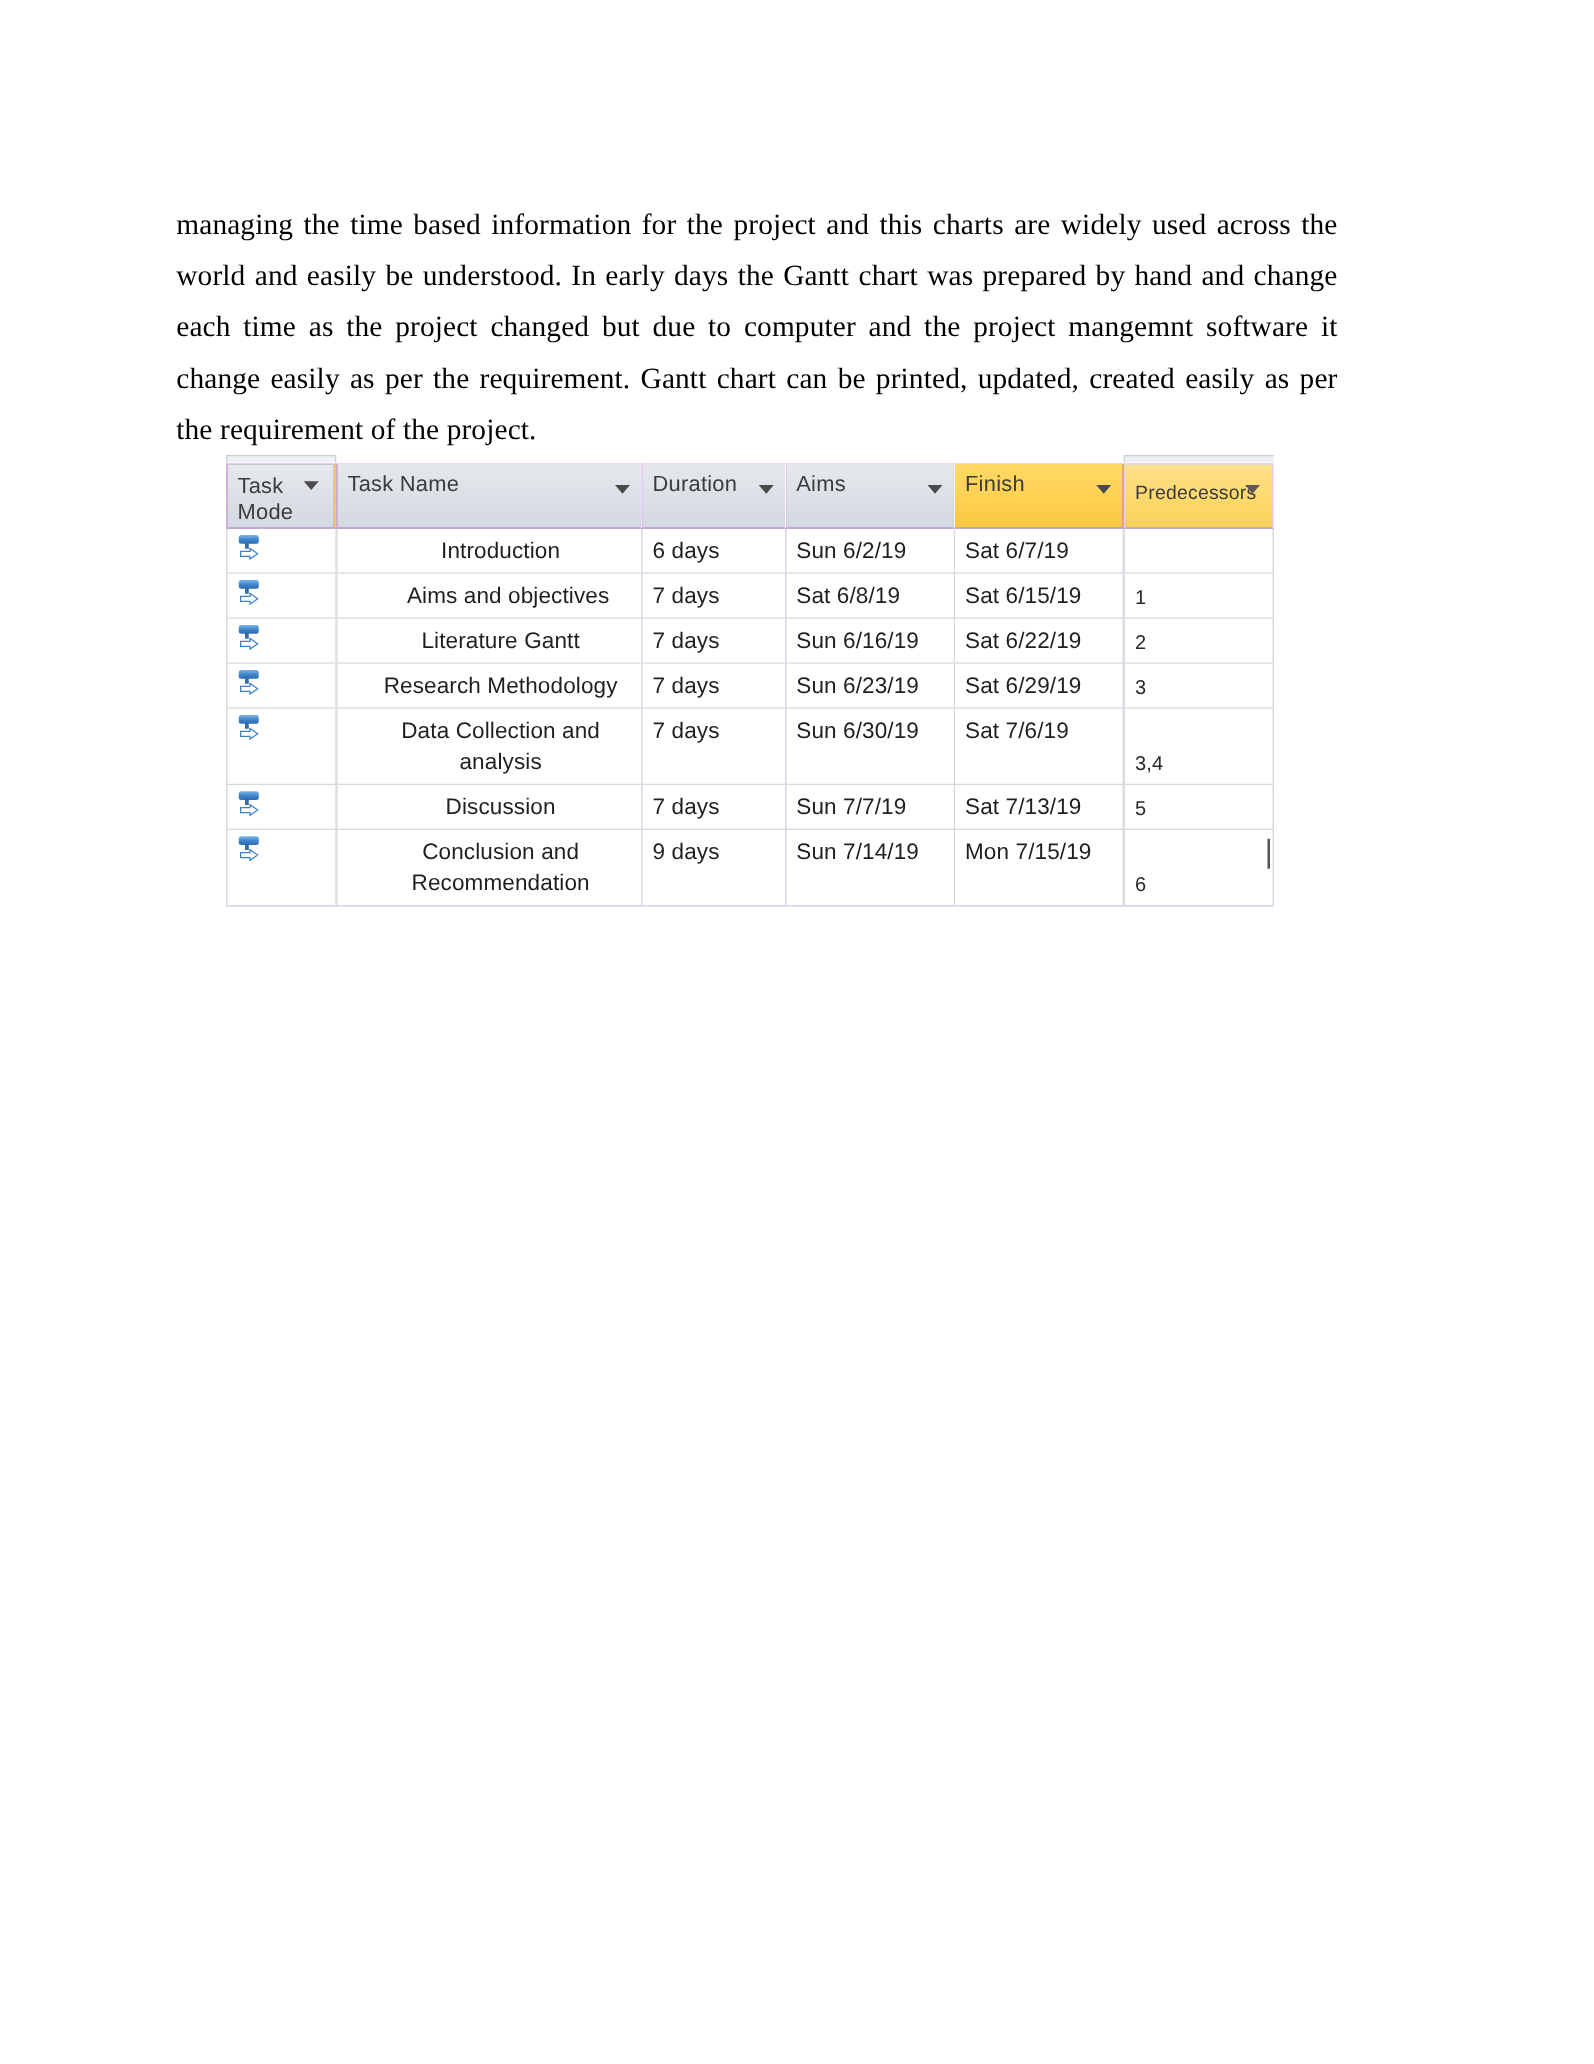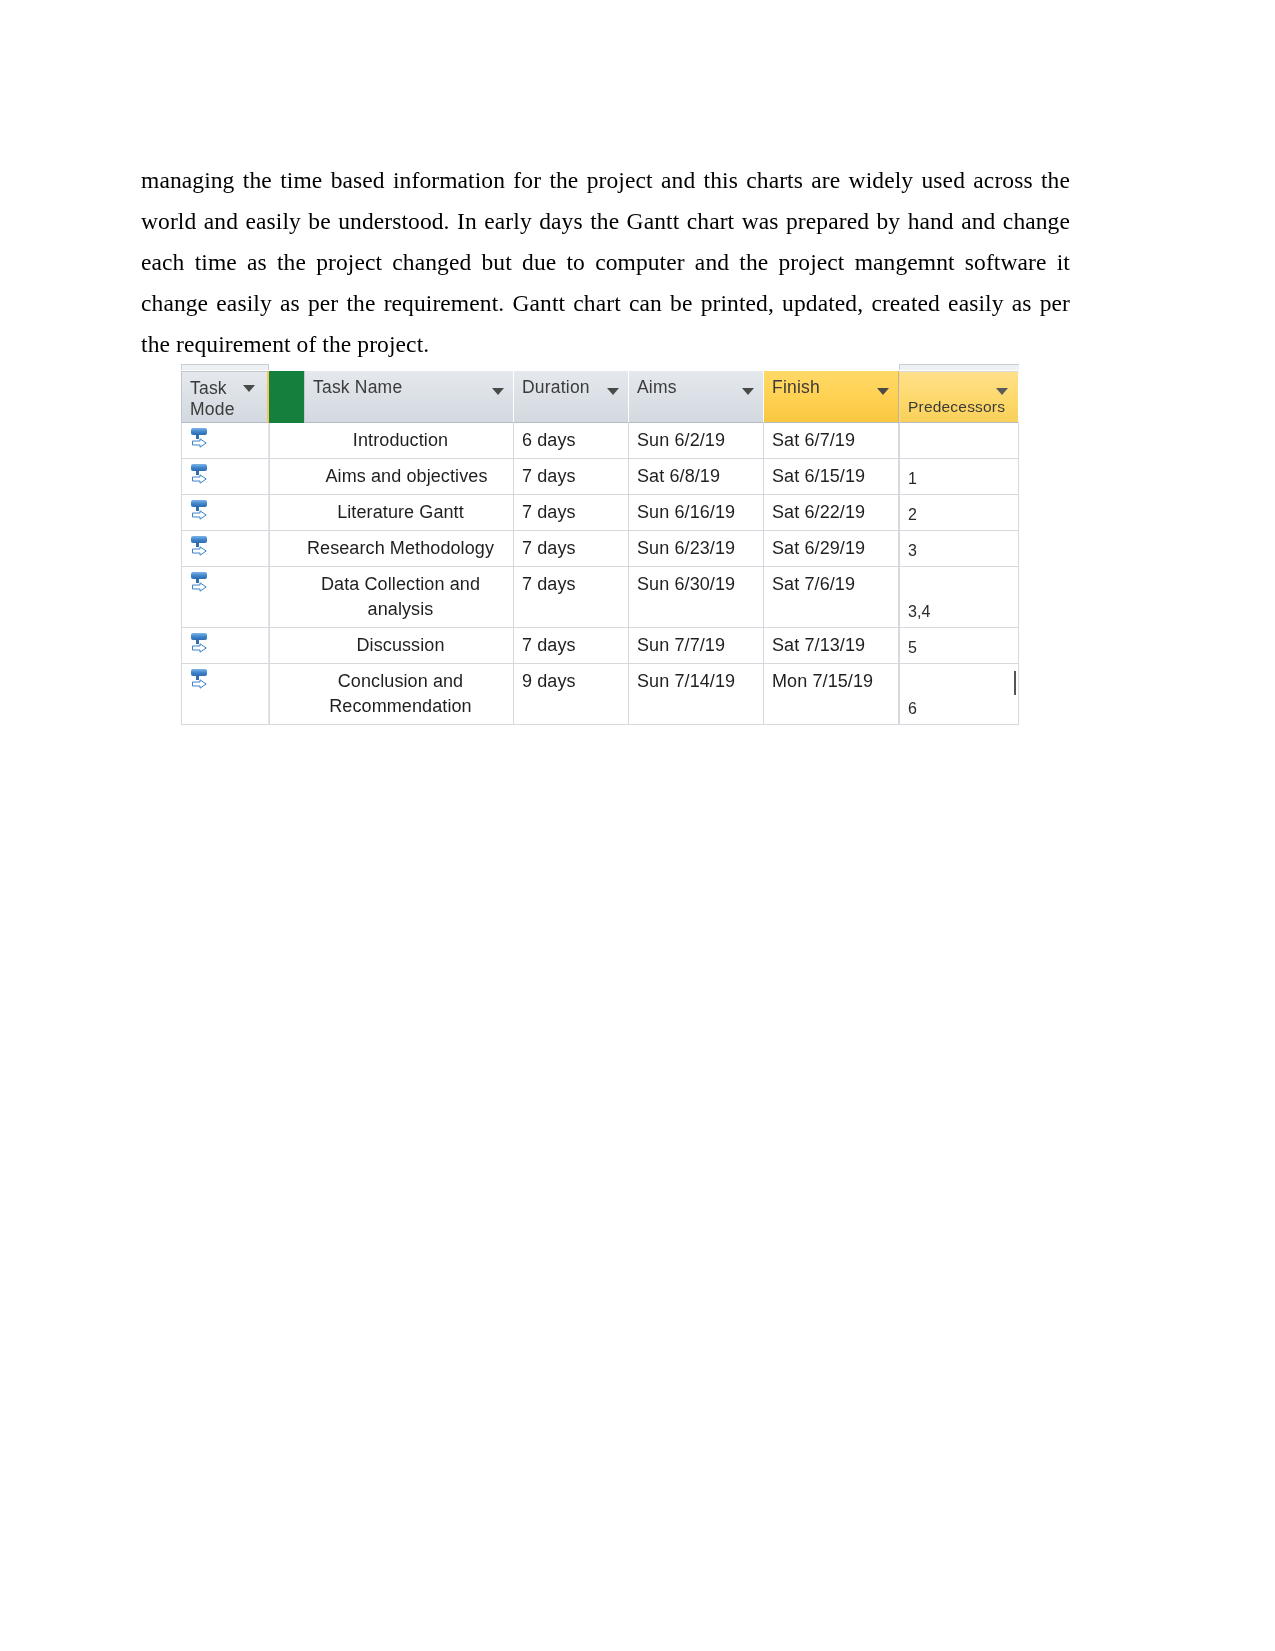--- a/index.html
+++ b/index.html
@@ -37,21 +37,21 @@
     letter-spacing: 0.1px;
   }
 
   
   .project-table {
     position: absolute;
     left: 181px;
     top: 371px;
     width: 838px;
     font-family: "Liberation Sans", sans-serif;
-    background: #15803d;
+    background: #d946ef;
     color: #1a1a1a;
   }
 
   .table-grid {
     display: grid;
     grid-template-columns: 88px 245px 115px 135px 135px 120px;
     width: 838px;
   }
 
   
@@ -70,35 +70,34 @@
     letter-spacing: 0.2px;
   }
   .hdr.taskmode {
     border-top: 1px solid #c3c8ce;
     border-left: 1px solid #c3c8ce;
     border-right: 2px solid #f2c75c;
     margin-top: 0;
   }
   .hdr.taskname {
     border-left: 1px solid #c3c8ce;
-    margin-left: 35px;
   }
   .hdr.finish {
     background: linear-gradient(to bottom, #ffd966 0%, #ffd050 60%, #f7c73f 100%);
     color: #3b3b3b;
     border-right: 1px solid #e0b43c;
     text-decoration: underline;
   }
   .hdr.predecessors {
     background: linear-gradient(to bottom, #ffe08a 0%, #fdd869 60%, #f8d05a 100%);
     color: #3b3b3b;
     font-size: 15.5px;
     border-left: 1px solid #d9d9d9;
     border-top: 1px solid #d9d9d9;
-    padding-top: 24px;
+    padding-top: 12px;
   }
   .hdr-label { display: inline-block; }
   .sort-caret {
     position: absolute;
     right: 9px;
     top: 17px;
     width: 0; height: 0;
     border-left: 6px solid transparent;
     border-right: 6px solid transparent;
     border-top: 7px solid #4a4a4a;

